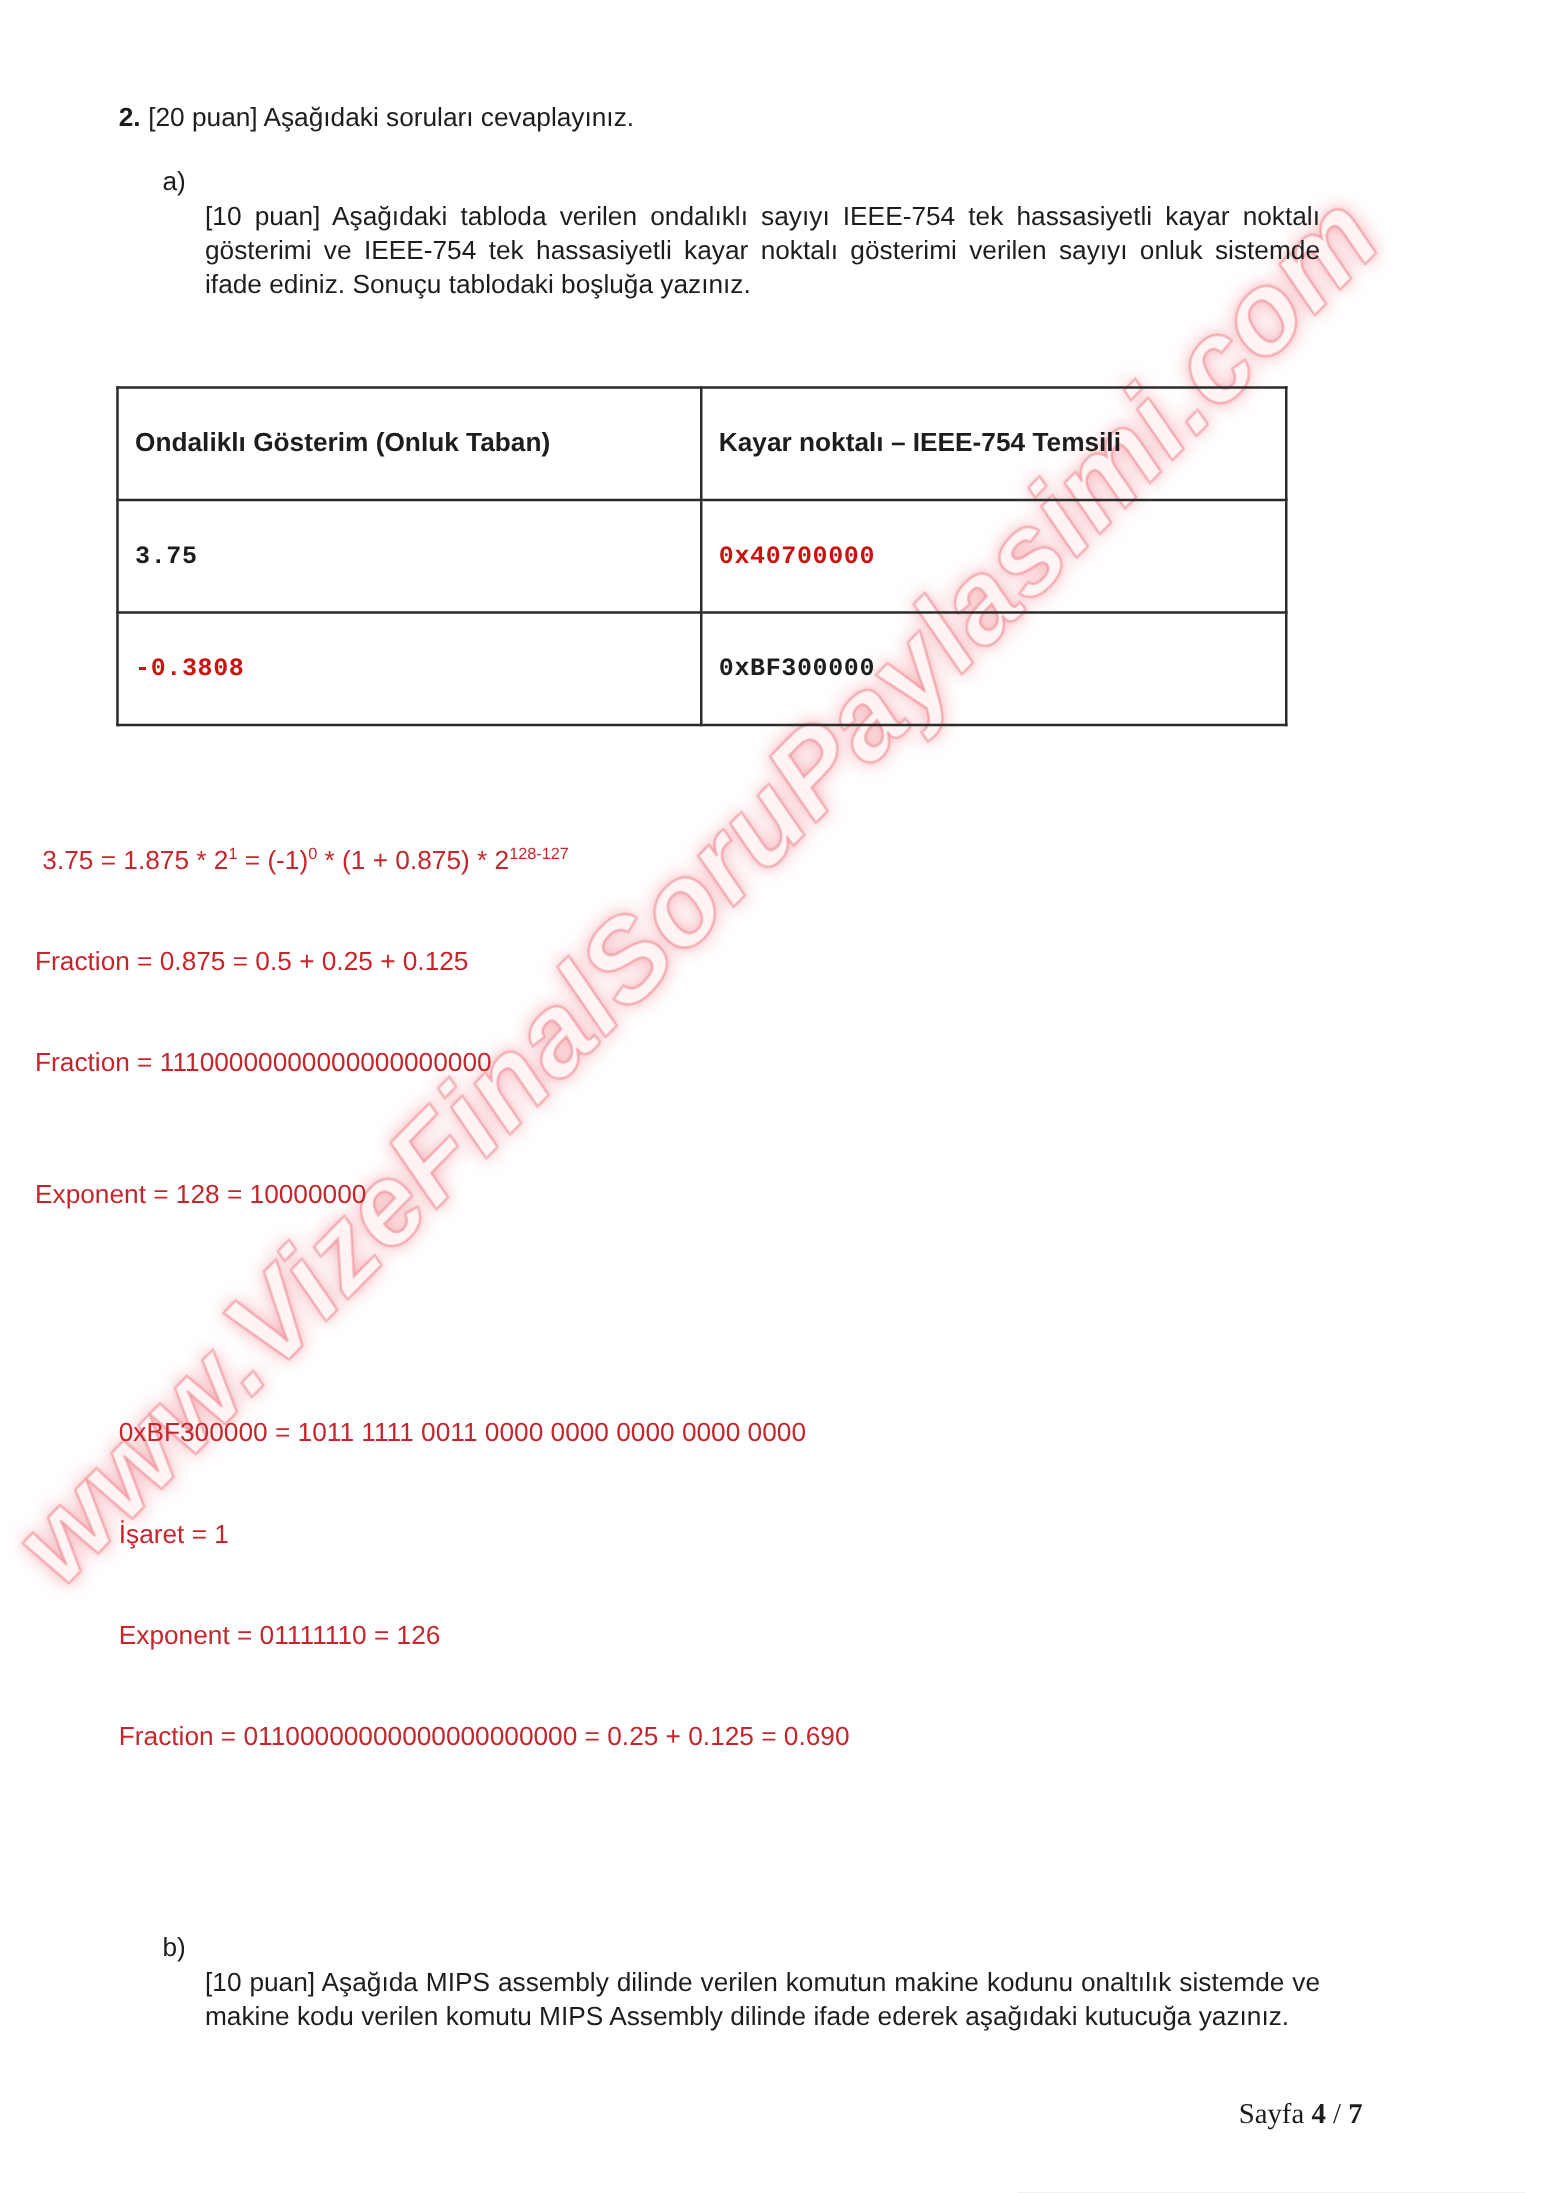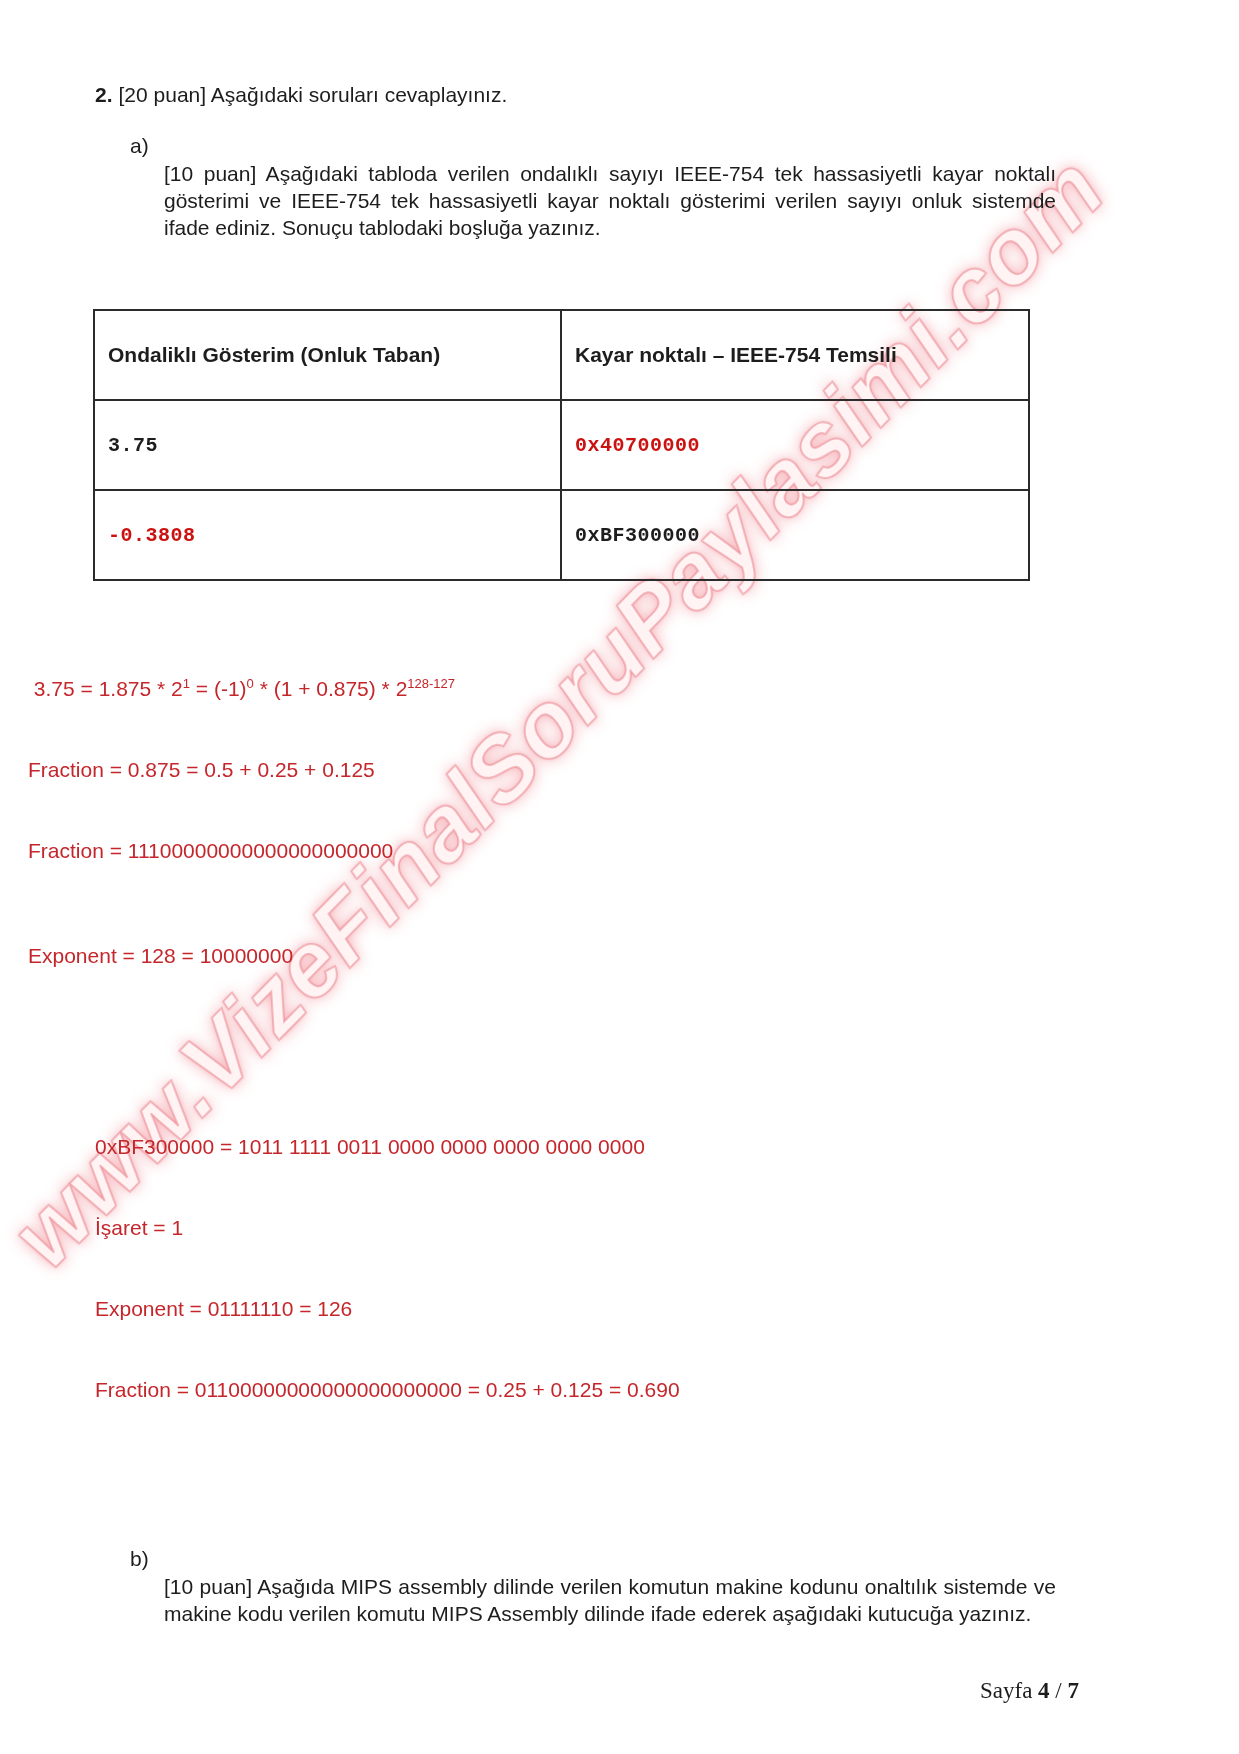--- a/index.html
+++ b/index.html
@@ -93,21 +93,21 @@
   .solution div { min-height: 27px; }
   .solution sup { font-size: 13px; line-height: 0; letter-spacing: 0; }
   .sol-a-encode { margin-top: 40px; margin-left: 28px; }
   .gap-sm { margin-top: 24px; }
   .sol-a-decode { margin-top: 56px; }
 
   
   .footer {
     position: absolute;
     top: 1678px;
-    right: 160px;
+    right: 149px;
     font-family: "Liberation Serif", serif;
     font-size: 23px;
     z-index: 1;
   }
   .footer .pg-bold { font-weight: bold; }
 </style>
 </head>
 <body>
 
 <div class="page">

